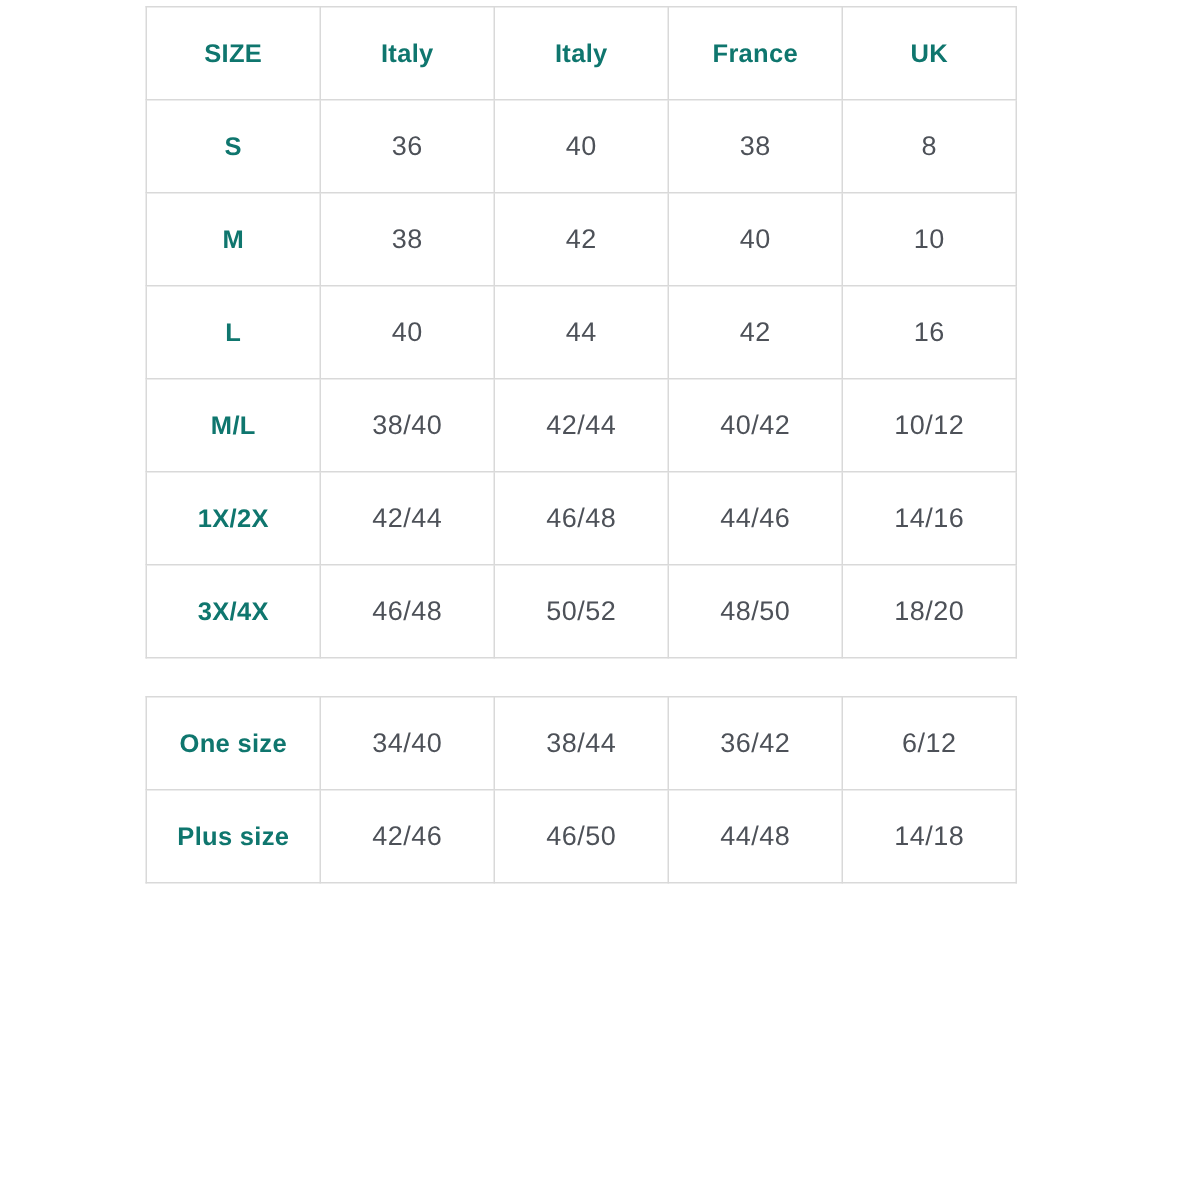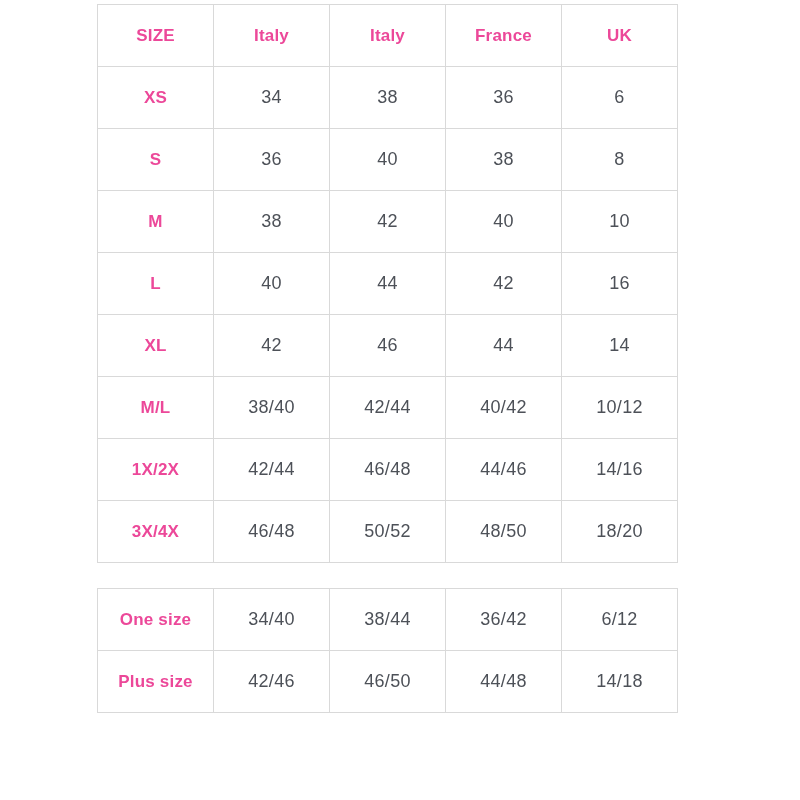--- a/index.html
+++ b/index.html
@@ -29,21 +29,21 @@
     border: 1px solid #d9d9d9;
     height: 62px;
     text-align: center;
     vertical-align: middle;
     padding: 0;
     box-sizing: border-box;
   }
   table.size-table th {
     font-size: 17px;
     font-weight: 700;
-    color: #ec4899;
+    color: #0f766e;
     letter-spacing: 0.2px;
   }
   table.size-table td {
     font-size: 18px;
     font-weight: 400;
     color: #4d5158;
     letter-spacing: 0.3px;
   }
   table.extra {
     margin-top: 25px;
@@ -66,53 +66,39 @@
       <tr>
         <th>SIZE</th>
         <th>Italy</th>
         <th>Italy</th>
         <th>France</th>
         <th>UK</th>
       </tr>
     </thead>
     <tbody>
       <tr>
-        <th>XS</th>
-        <td>34</td>
-        <td>38</td>
-        <td>36</td>
-        <td>6</td>
-      </tr>
-      <tr>
         <th>S</th>
         <td>36</td>
         <td>40</td>
         <td>38</td>
         <td>8</td>
       </tr>
       <tr>
         <th>M</th>
         <td>38</td>
         <td>42</td>
         <td>40</td>
         <td>10</td>
       </tr>
       <tr>
         <th>L</th>
         <td>40</td>
         <td>44</td>
         <td>42</td>
         <td>16</td>
-      </tr>
-      <tr>
-        <th>XL</th>
-        <td>42</td>
-        <td>46</td>
-        <td>44</td>
-        <td>14</td>
       </tr>
       <tr>
         <th>M/L</th>
         <td>38/40</td>
         <td>42/44</td>
         <td>40/42</td>
         <td>10/12</td>
       </tr>
       <tr>
         <th>1X/2X</th>

